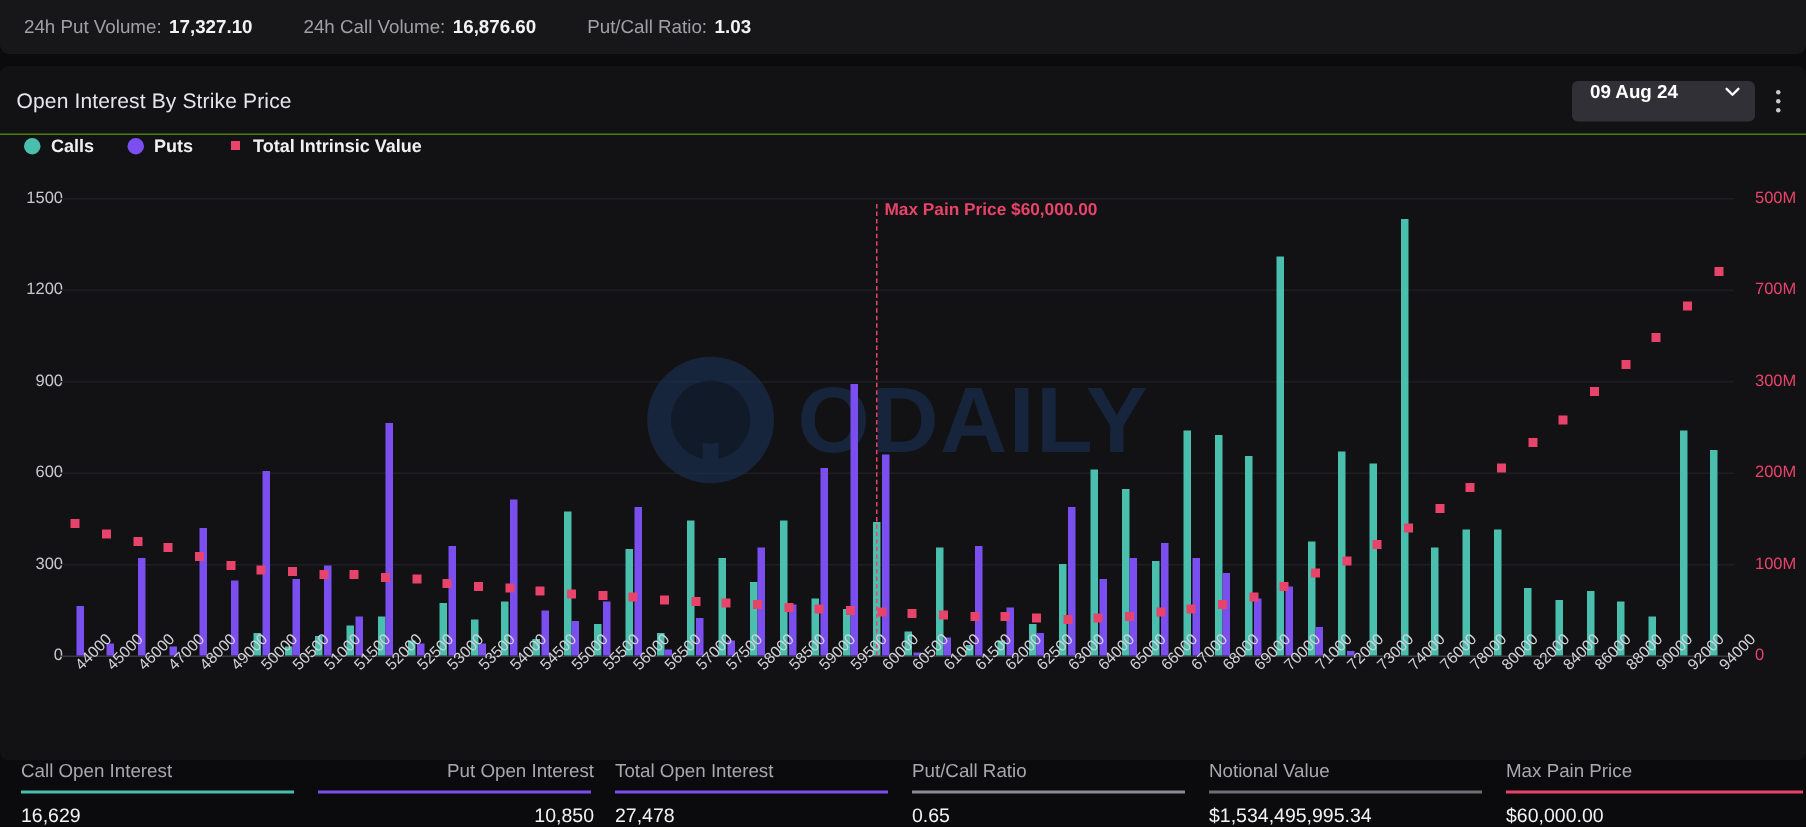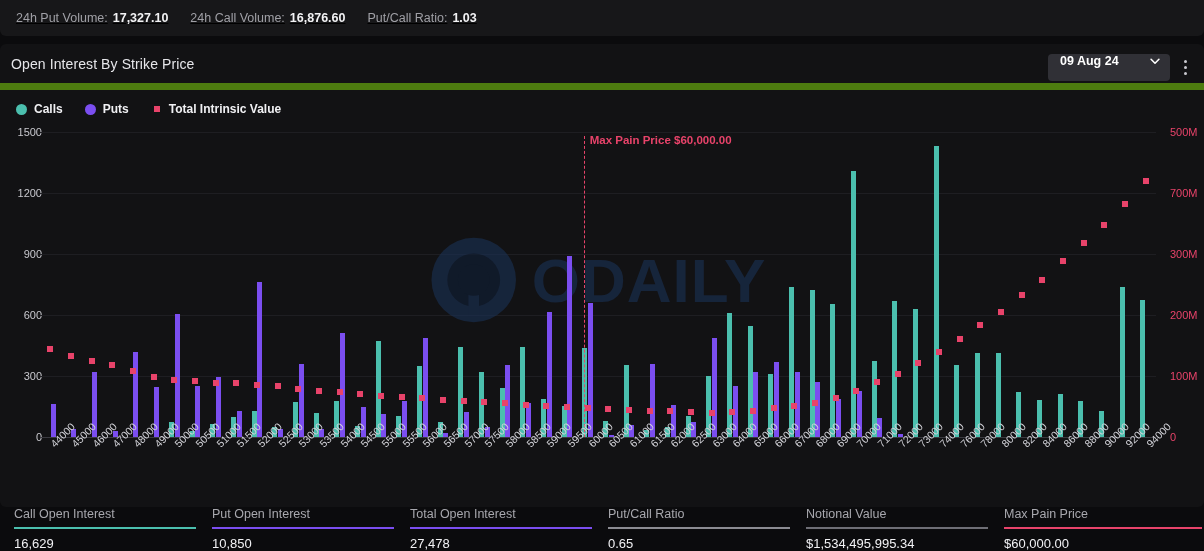--- a/index.html
+++ b/index.html
@@ -11,36 +11,35 @@
   }
   #app { position: relative; width: 1204px; height: 551px; background:#0b0b0d; }
 
   
   .volbar {
     position: absolute; left: 0; top: 0; width: 1204px; height: 36px;
     background: #171719;
     border-radius: 0 0 6px 6px;
     display: flex; align-items: center;
     padding-left: 16px;
-    gap: 0px;
-    text-decoration: underline;
+    gap: 12px;
   }
   .volitem { display: flex; align-items: baseline; margin-right: 22px; white-space: nowrap; }
   .volitem .lbl { color: #a0a0a6; font-size: 12.5px; }
   .volitem .val { color: #f2f2f4; font-size: 12.5px; font-weight: 700; margin-left: 5px; }
 
   
   .card {
     position: absolute; left: 0; top: 44px; width: 1204px; height: 463px;
     background: #121214;
     border-radius: 6px;
   }
   .card-head {
     position: relative; height: 46px;
-    border-bottom: 7px solid #4d7c0f;
+    border-bottom: 1px solid #4d7c0f;
     display: flex; align-items: center;
   }
   .card-title {
     color: #e6e6ea; font-size: 14px; margin-left: 11px; letter-spacing: .1px;
   }
   .head-right {
     position: absolute; right: 8px; top: 0; height: 46px;
     display: flex; align-items: center; gap: 4px;
   }
   .date-select {
@@ -53,21 +52,21 @@
   .chev { width: 14px; height: 14px; margin-left: 10px; }
   .chev svg { display:block; }
   .kebab {
     width: 22px; height: 32px; display:flex; flex-direction: column;
     align-items: center; justify-content: center; gap: 3px; cursor: pointer;
   }
   .kebab i { width: 3px; height: 3px; border-radius: 50%; background: #c9c9cf; display:block; }
 
   
   .legend {
-    position: absolute; left: 16px; top: 58px;
+    position: absolute; left: 16px; top: 46px;
     display: flex; align-items: center; gap: 0;
   }
   .lg-item { display:flex; align-items:center; margin-right: 22px; cursor: pointer; }
   .lg-dot { width: 11px; height: 11px; border-radius: 50%; margin-right: 7px; }
   .lg-sq { width: 6px; height: 6px; margin-right: 9px; margin-left: 3px; }
   .lg-txt { color: #f0f0f3; font-size: 12px; font-weight: 700; }
 
   
   .plot-wrap {
     position: absolute; left: 0; top: 88px; width: 1204px; height: 375px;
@@ -438,21 +437,21 @@
         </div>
     </div>
   </div>
 
   <div class="stats" id="stats">
       <div class="stat" style="width: 198px;">
         <span class="s-lbl">Call Open Interest</span>
         <span class="s-rule" style="background: rgb(75, 191, 174); width: 182px;"></span>
         <span class="s-val">16,629</span>
       </div>
-      <div class="stat" style="width: 198px;">
+      <div class="stat" style="width: 198px; text-align: right;">
         <span class="s-lbl">Put Open Interest</span>
         <span class="s-rule" style="background: rgb(123, 78, 240); width: 182px;"></span>
         <span class="s-val">10,850</span>
       </div>
       <div class="stat" style="width: 198px;">
         <span class="s-lbl">Total Open Interest</span>
         <span class="s-rule" style="background: rgb(123, 78, 240); width: 182px;"></span>
         <span class="s-val">27,478</span>
       </div>
       <div class="stat" style="width: 198px;">

